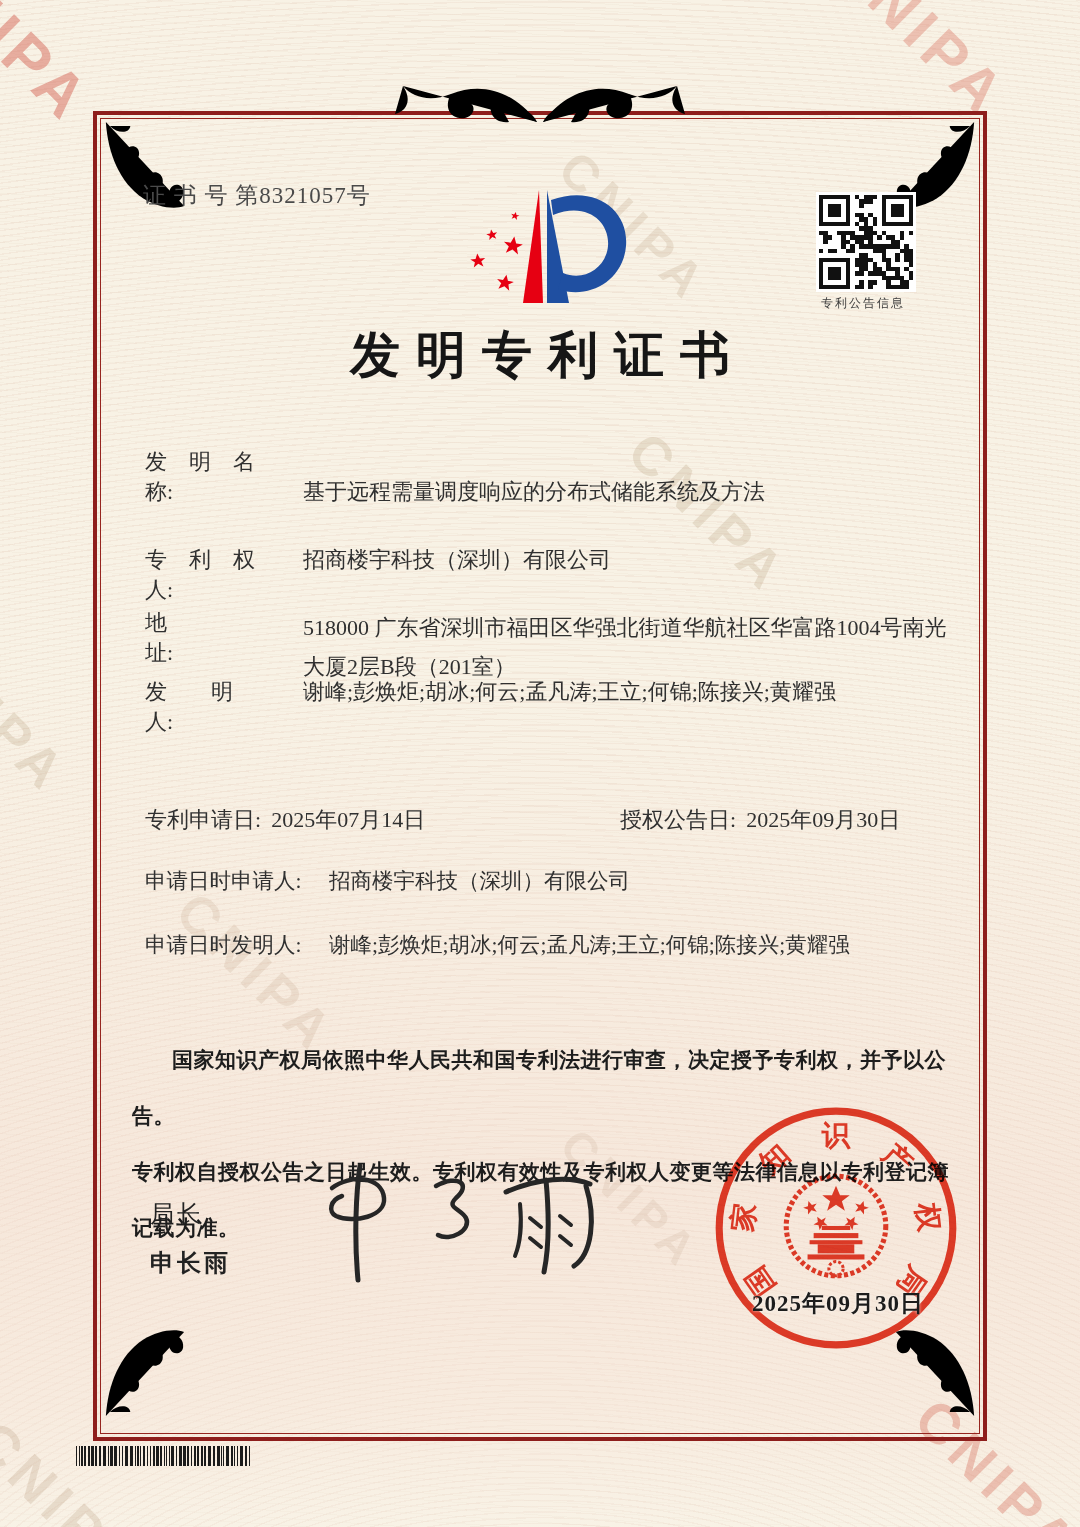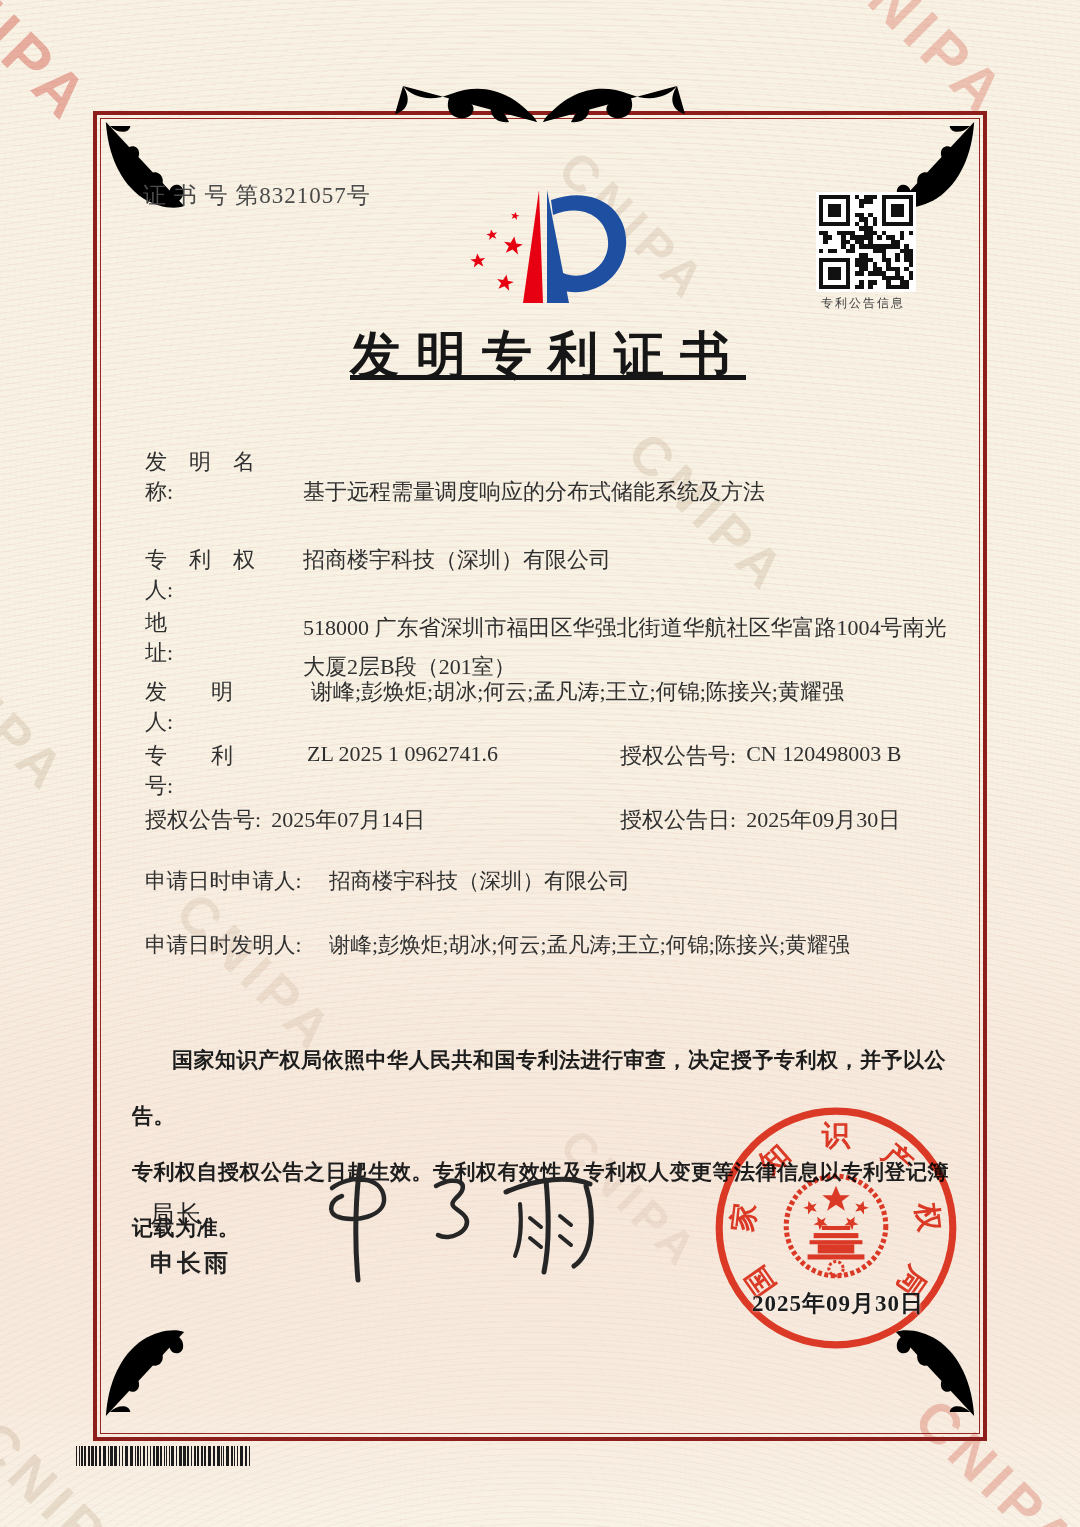--- a/index.html
+++ b/index.html
@@ -34,30 +34,30 @@
   .wm7{left:8px;top:1408px;font-size:56px;color:rgba(175,140,110,.22);}
   .wm8{left:948px;top:1386px;font-size:56px;color:rgba(205,80,60,.30);}
   .wm9{left:588px;top:1118px;font-size:46px;color:rgba(175,145,110,.14);}
   
   .cert-no{position:absolute;left:143px;top:180px;font-size:23px;color:#4a4a4a;letter-spacing:1px;}
   .logo{position:absolute;left:455px;top:176px;width:190px;height:150px;}
   .qr-box{position:absolute;left:816px;top:192px;width:94px;height:94px;background:#fff;padding:3px;}
   .qr-caption{position:absolute;left:790px;top:295px;width:146px;text-align:center;font-size:12px;
       color:#3c3c3c;letter-spacing:2px;}
   .title{position:absolute;left:0;top:322px;width:100%;text-align:center;font-size:50px;font-weight:700;
-      color:#161616;letter-spacing:16px;text-indent:16px;text-decoration:underline;}
+      color:#161616;letter-spacing:16px;text-indent:16px;}
   
   .row{position:absolute;left:145px;display:flex;font-size:22px;color:#303030;}
   .lbl{width:152px;flex:none;}
   .val{margin-left:6px;}
   .row-name{top:447px;align-items:flex-end;}
   .row-patentee{top:545px;}
   .row-address{top:608px;}
   .row-address .val{width:648px;line-height:39px;}
-  .row-inventors{top:677px;gap:8px;}
+  .row-inventors{top:677px;}
   .twocol{position:absolute;left:145px;display:flex;font-size:22px;color:#303030;}
   .twocol .pair{display:flex;}
   .twocol .pair.left{width:475px;flex:none;}
   .row-patno{top:741px;}
   .row-dates{top:805px;}
   .pair .plbl{flex:none;}
   .pair .pval{margin-left:10px;}
   .row-appl{top:866px;font-size:21.5px;}
   .row-appl .lbl,.row-inv2 .lbl{width:178px;}
   .row-inv2{top:930px;font-size:21.5px;}
@@ -306,34 +306,24 @@
   </div>
   <div class="row row-address">
     <span class="lbl">地　　　　　址:</span>
     <span class="val">518000 广东省深圳市福田区华强北街道华航社区华富路1004号南光大厦2层B段（201室）</span>
   </div>
   <div class="row row-inventors">
     <span class="lbl">发　　明　　人:</span>
     <span class="val">谢峰;彭焕炬;胡冰;何云;孟凡涛;王立;何锦;陈接兴;黄耀强</span>
   </div>
 
-  <div class="twocol row-patno">
-    <div class="pair left">
-      <span class="plbl lbl">专　　利　　号:</span>
-      <span class="pval">ZL 2025 1 0962741.6</span>
-    </div>
-    <div class="pair">
-      <span class="plbl">授权公告号:</span>
-      <span class="pval">CN 120498003 B</span>
-    </div>
-  </div>
 
   <div class="twocol row-dates">
     <div class="pair left">
-      <span class="plbl">授权公告号:</span>
+      <span class="plbl">专利申请日:</span>
       <span class="pval">2025年07月14日</span>
     </div>
     <div class="pair">
       <span class="plbl">授权公告日:</span>
       <span class="pval">2025年09月30日</span>
     </div>
   </div>
 
   <div class="row row-appl">
     <span class="lbl">申请日时申请人:</span>

